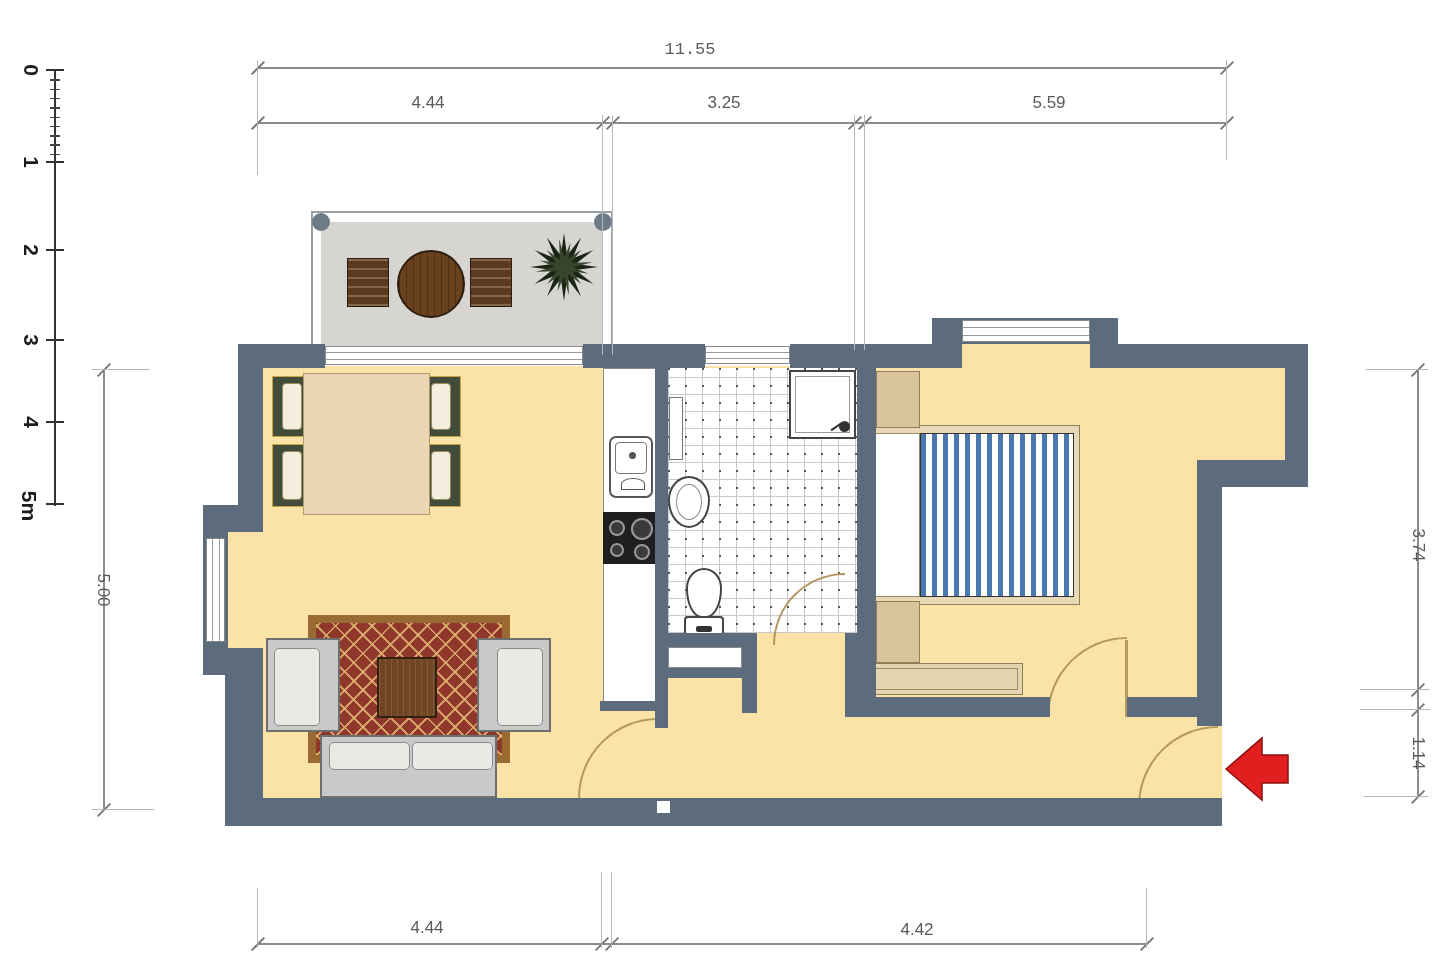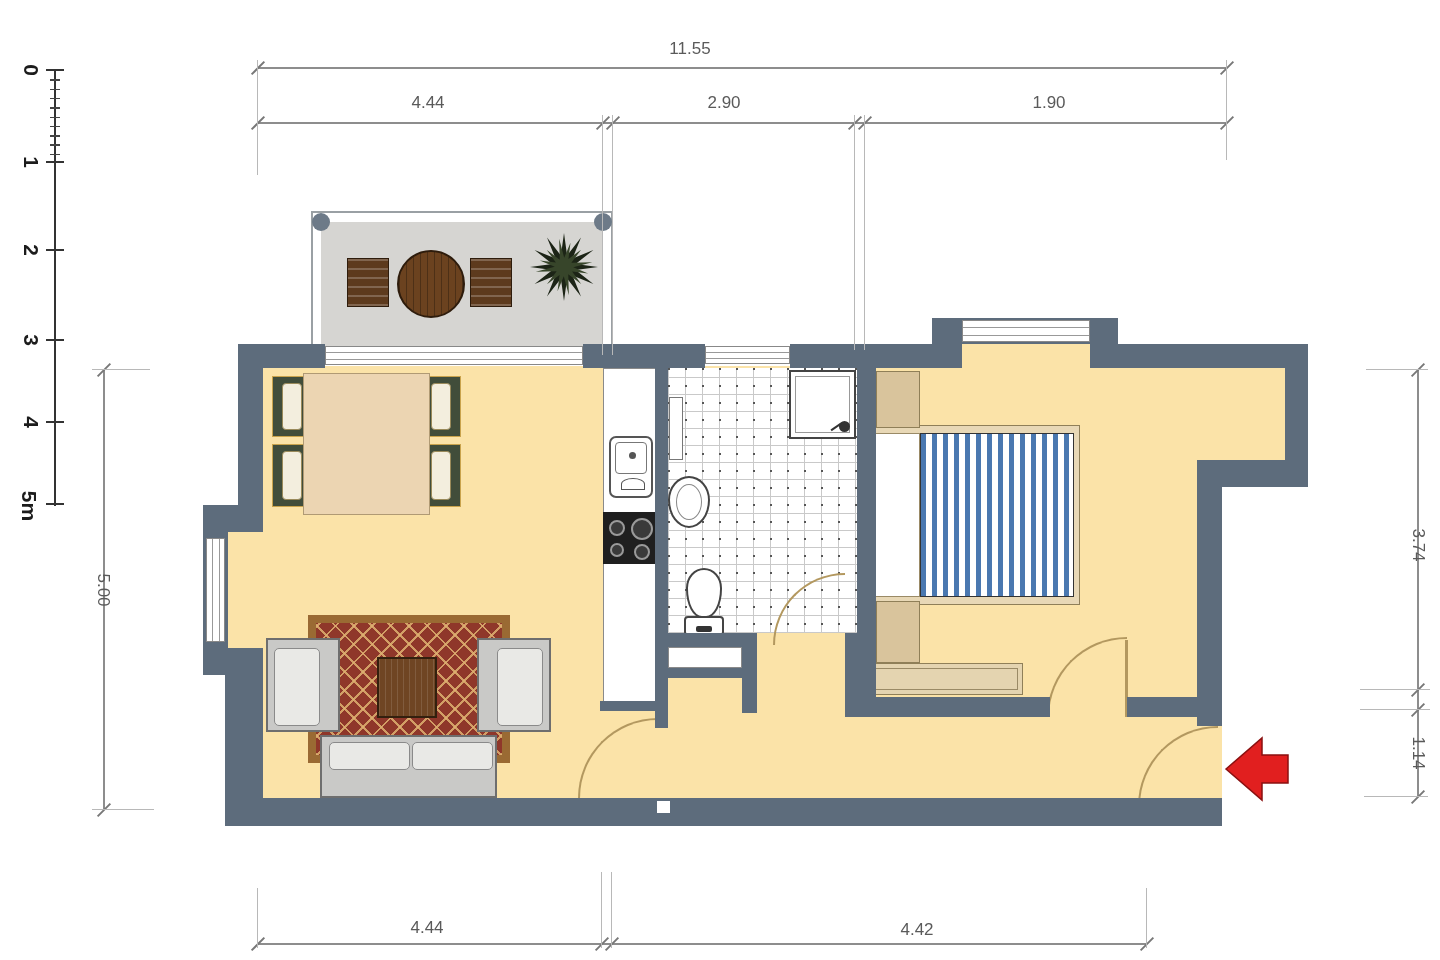--- a/index.html
+++ b/index.html
@@ -177,25 +177,25 @@
     <div class="a" style="left:46px;top:503px;width:18px;height:2px;background:#333;"></div>
     <div class="a rlbl" style="left:31px;top:70px;">0</div>
     <div class="a rlbl" style="left:31px;top:162px;">1</div>
     <div class="a rlbl" style="left:31px;top:250px;">2</div>
     <div class="a rlbl" style="left:31px;top:340px;">3</div>
     <div class="a rlbl" style="left:31px;top:422px;">4</div>
     <div class="a rlbl" style="left:29px;top:506px;">5m</div>
   </div>
 
   <div class="a dimln" style="left:258px;top:67px;width:969px;height:1.5px;"></div>
-  <div class="a lbl" style="left:690px;top:49px;">11.55</div>
+  <div class="a lbl" style="left:690px;top:49px;font-family:Liberation Mono, monospace;">11.55</div>
   <div class="a dimln" style="left:258px;top:122px;width:969px;height:1.5px;"></div>
   <div class="a lbl" style="left:428px;top:103px;">4.44</div>
-  <div class="a lbl" style="left:724px;top:103px;">2.90</div>
-  <div class="a lbl" style="left:1049px;top:103px;">1.90</div>
+  <div class="a lbl" style="left:724px;top:103px;">3.25</div>
+  <div class="a lbl" style="left:1049px;top:103px;">5.59</div>
   <div class="a tk" style="left:258px;top:68px;"></div>
     <div class="a tk" style="left:1227px;top:68px;"></div>
   <div class="a tk" style="left:258px;top:123px;"></div>
     <div class="a tk" style="left:603px;top:123px;"></div>
   <div class="a tk" style="left:613px;top:123px;"></div>
     <div class="a tk" style="left:855px;top:123px;"></div>
   <div class="a tk" style="left:865px;top:123px;"></div>
     <div class="a tk" style="left:1227px;top:123px;"></div>
   <div class="a ext" style="left:257px;top:60px;width:1px;height:115px;"></div>
   <div class="a ext" style="left:1226px;top:60px;width:1px;height:100px;"></div>

